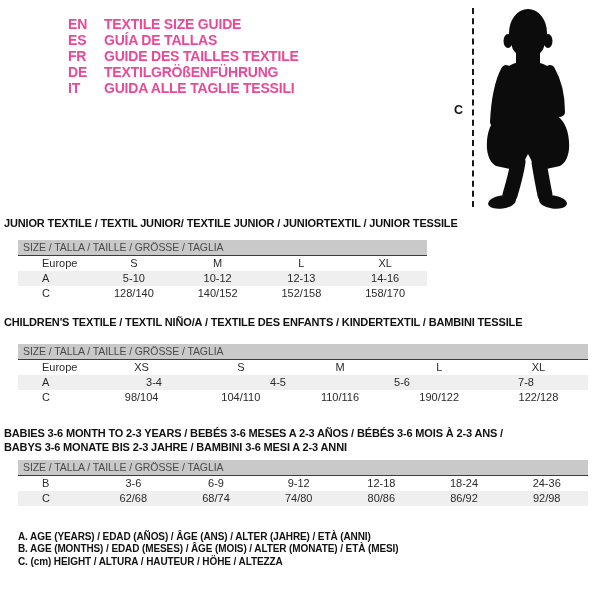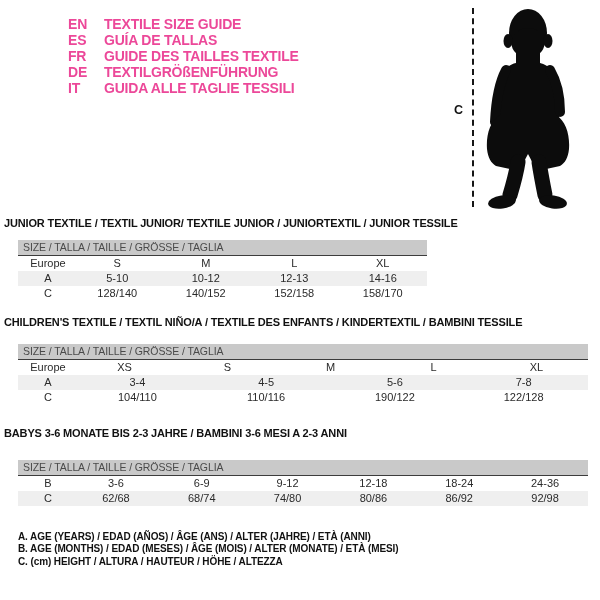--- a/index.html
+++ b/index.html
@@ -24,21 +24,21 @@
 
   
   .tbl{position:absolute;left:18px;font-size:11px;color:#2a2a2a;}
   .tbl.narrow{width:409px;}
   .tbl.wide{width:570px;}
   .sizebar{height:16px;line-height:15px;background:#c9c9c9;color:#4a4a4a;
            padding-left:5px;font-size:10.5px;letter-spacing:-0.1px;
            border-bottom:1px solid #3c3c3c;box-sizing:border-box;}
   .trow{display:flex;height:15px;line-height:15px;}
   .shade{background:#efefef;}
-  .lc{width:55px;padding-left:5px;box-sizing:border-box;text-align:center;}
+  .lc{width:55px;padding-left:5px;box-sizing:border-box;text-align:left;margin-left:19px;}
   .dc{flex:1;text-align:center;}
 
   
   .notes{position:absolute;left:18px;top:531px;font-weight:bold;font-size:10px;
          line-height:12.4px;letter-spacing:-0.1px;color:#111;}
 </style>
 </head>
 <body>
 
 <div class="canvas">
@@ -122,28 +122,30 @@
     </div>
     <div class="trow shade">
       <div class="lc">A</div>
       <div class="dc">3-4</div>
       <div class="dc">4-5</div>
       <div class="dc">5-6</div>
       <div class="dc">7-8</div>
     </div>
     <div class="trow">
       <div class="lc">C</div>
+      <div class="dc">98/104</div>
       <div class="dc">104/110</div>
       <div class="dc">110/116</div>
       <div class="dc">190/122</div>
       <div class="dc">122/128</div>
     </div>
   </div>
 
   <div class="sec-title" style="top:427px;">
+    <div>BABIES 3-6 MONTH TO 2-3 YEARS / BEBÉS 3-6 MESES A 2-3 AÑOS / BÉBÉS 3-6 MOIS À 2-3 ANS /</div>
     <div>BABYS 3-6 MONATE BIS 2-3 JAHRE / BAMBINI 3-6 MESI A 2-3 ANNI</div>
   </div>
   <div class="tbl wide" style="top:460px;">
     <div class="sizebar">SIZE / TALLA / TAILLE / GRÖSSE / TAGLIA</div>
     <div class="trow">
       <div class="lc">B</div>
       <div class="dc">3-6</div>
       <div class="dc">6-9</div>
       <div class="dc">9-12</div>
       <div class="dc">12-18</div>

